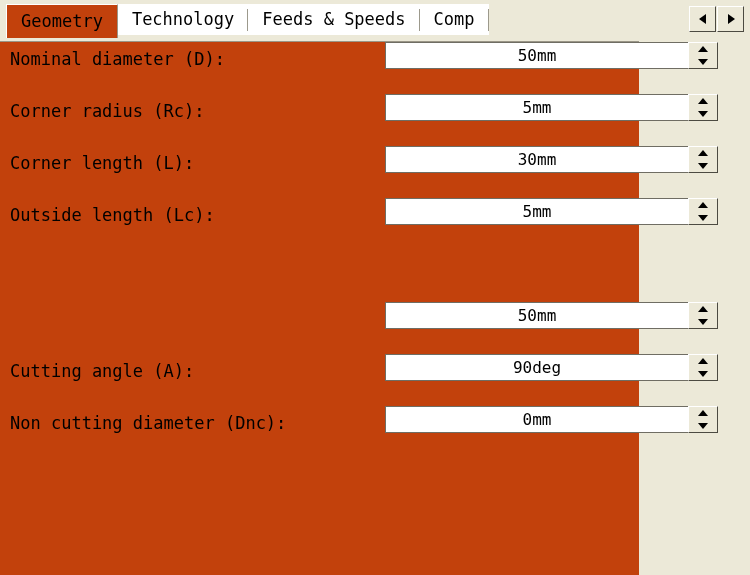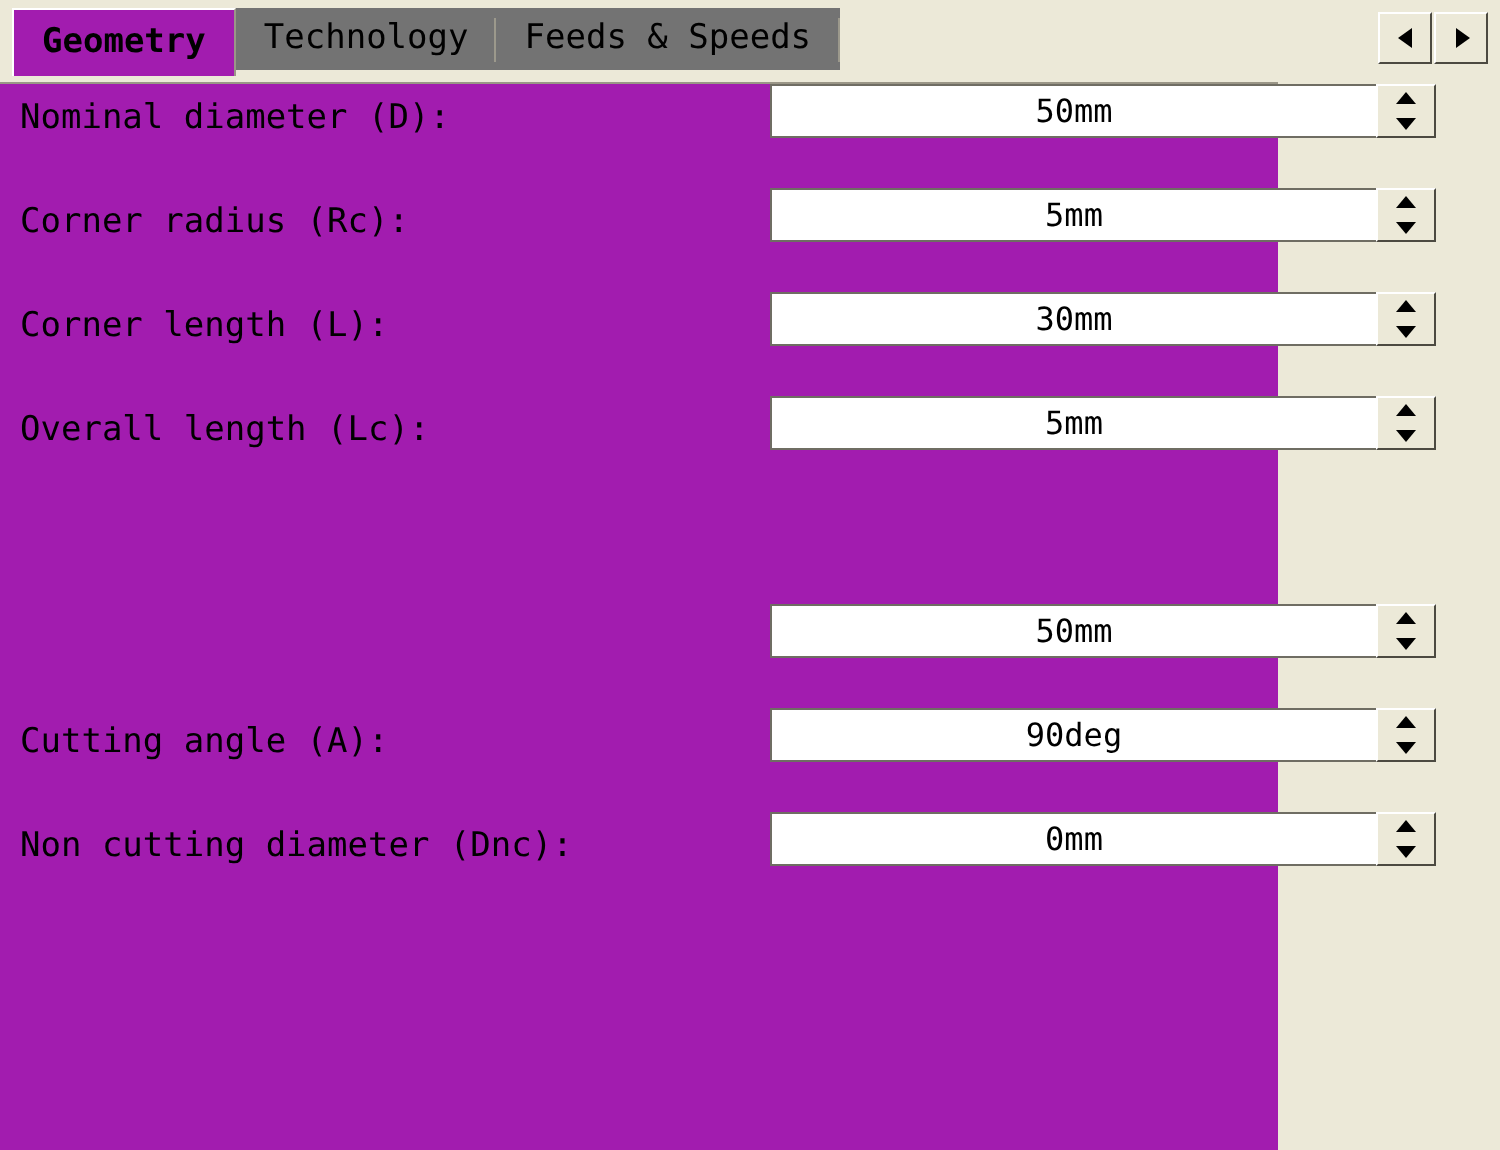--- a/index.html
+++ b/index.html
@@ -38,33 +38,33 @@
     overflow: hidden;
   }
   .tab {
     position: relative;
     float: left;
     height: 31px;
     line-height: 31px;
     padding: 0 14px;
     font-size: 17px;
     color: #000000;
-    background: #737373;
+    background: #ffffff;
     box-sizing: border-box;
     white-space: nowrap;
   }
   .tab.sel {
-    background: #a21caf;
+    background: #c2410c;
     border-top: 1px solid #ffffff;
     border-left: 1px solid #ffffff;
     border-right: 1px solid #9a9687;
     border-bottom: none;
     height: 34px;
     line-height: 33px;
-    font-weight: bold;
+    font-weight: normal;
   }
   .tab .sep {
     position: absolute;
     right: 0;
     top: 5px;
     width: 1px;
     height: 22px;
     background: #9c998c;
   }
 
@@ -108,21 +108,21 @@
     border-left: 7px solid #000;
   }
 
   
   .panel {
     position: absolute;
     left: 0;
     top: 41px;
     width: 639px;
     height: 534px;
-    background: #a21caf;
+    background: #c2410c;
     border-top: 1px solid #9a9687;
     box-sizing: border-box;
   }
   .row {
     position: relative;
     height: 52px;
   }
   .row .label {
     position: absolute;
     left: 10px;
@@ -209,20 +209,24 @@
         
       </div>
       <div class="tab">
         <span>Technology</span>
         <span class="sep"></span>
       </div>
       <div class="tab">
         <span>Feeds &amp; Speeds</span>
         <span class="sep"></span>
       </div>
+      <div class="tab">
+        <span>Comp</span>
+        <span class="sep"></span>
+      </div>
     </div>
 
     <div class="tab-scroll">
       <div class="btn">
         <span class="tri left"></span>
       </div>
       <div class="btn">
         <span class="tri right"></span>
       </div>
     </div>
@@ -272,21 +276,21 @@
             </div>
           <div class="divider"></div>
           <div class="half">
               <span class="tri down"></span>
             </div>
         </div>
       </div>
     </div>
 
     <div class="row">
-      <div class="label">Overall length (Lc):</div>
+      <div class="label">Outside length (Lc):</div>
       <div class="field">
         <input class="inp" type="text" value="5mm" style="">
         <div class="spin">
           <div class="half">
               <span class="tri up"></span>
             </div>
           <div class="divider"></div>
           <div class="half">
               <span class="tri down"></span>
             </div>

